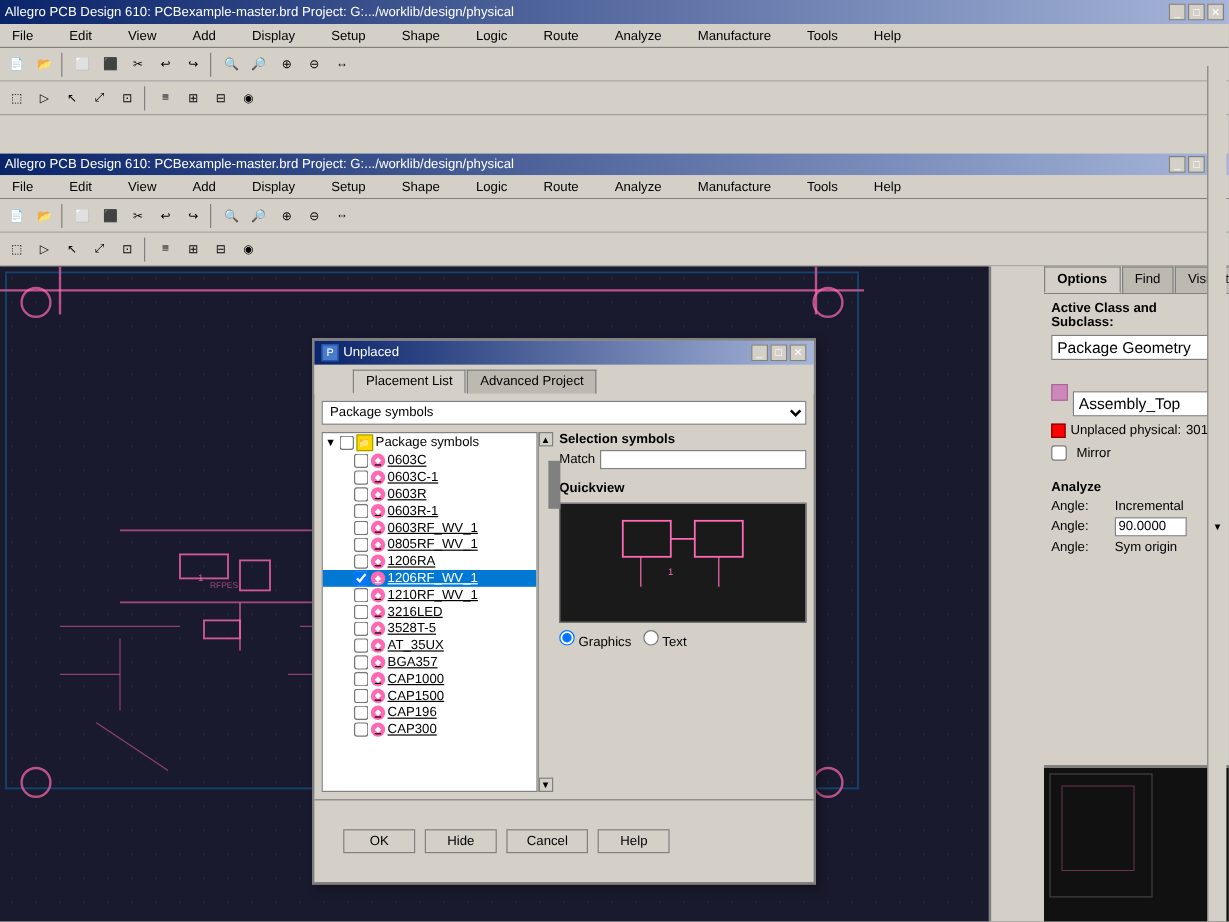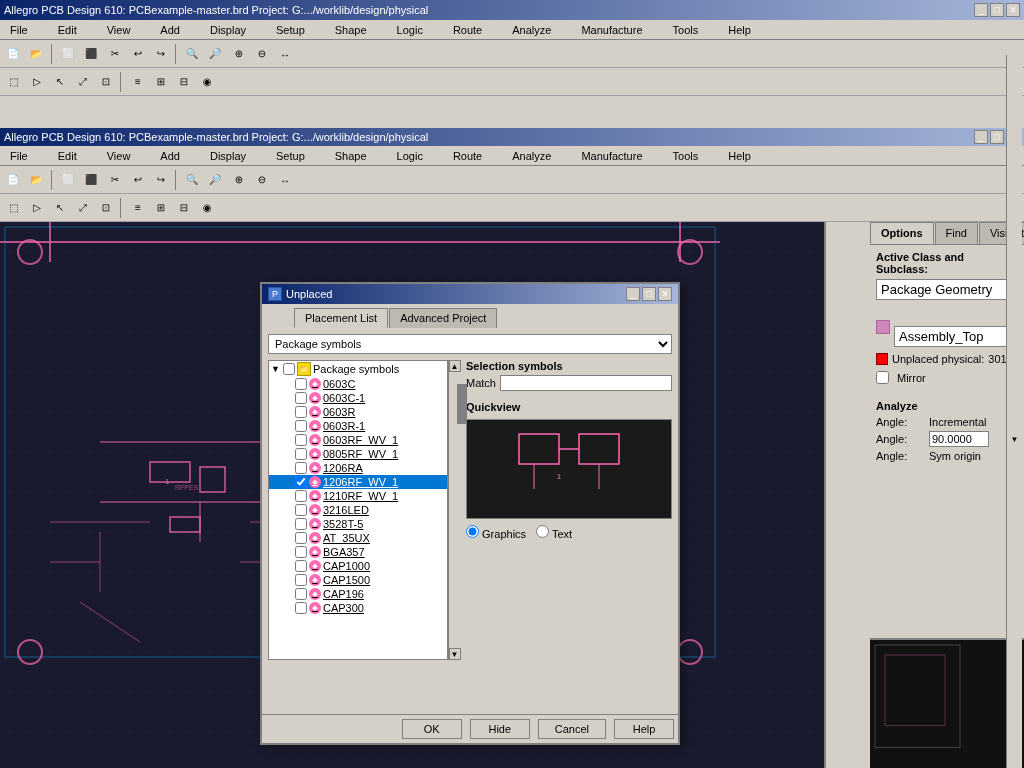--- a/index.html
+++ b/index.html
@@ -279,25 +279,24 @@
     .filter-row { display: flex; align-items: center; gap: 4px; }
     .filter-input { flex: 1; border: 1px solid #808080; padding: 1px 3px; font-size: 11px; }
 
     .quickview-section { border: 1px solid #808080; background: #1a1a1a; height: 100px; display: flex; align-items: center; justify-content: center; }
 
     .radio-group { display: flex; gap: 10px; align-items: center; font-size: 11px; }
 
     
     .dialog-buttons {
       display: flex;
-      justify-content: flex-end;
+      justify-content: flex-start;
       gap: 8px;
-      padding: 4px;
+      padding: 24px;
       border-top: 1px solid #808080;
-      margin-top: 48px;
     }
     .dialog-btn {
       padding: 3px 16px;
       font-size: 11px;
       background: #d4d0c8;
       border: 1px solid #808080;
       cursor: pointer;
       min-width: 60px;
     }
 

